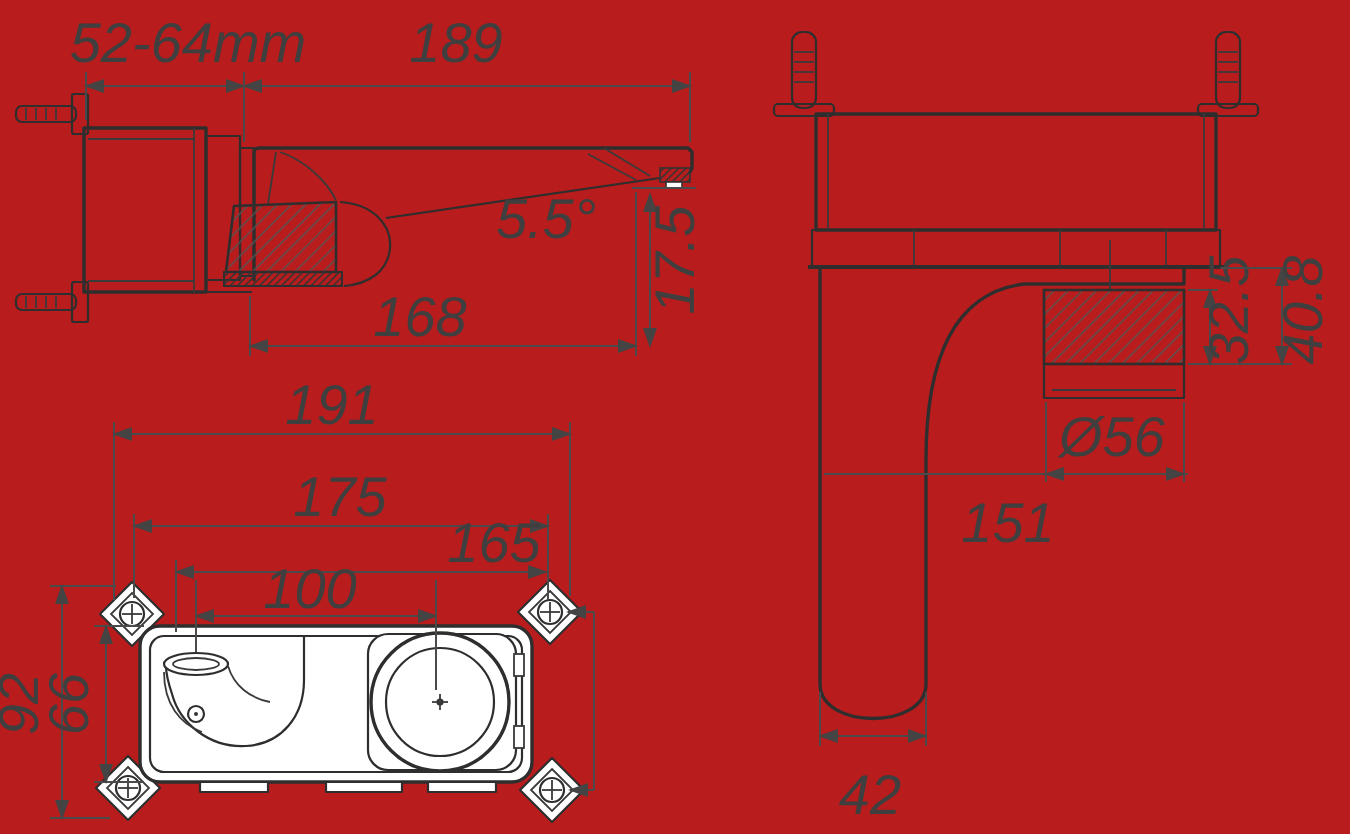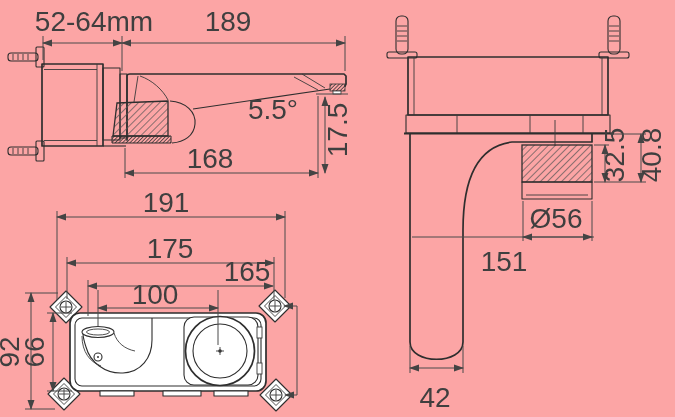--- a/index.html
+++ b/index.html
@@ -1,16 +1,16 @@
 <!DOCTYPE html>
 <html><head>
 <meta charset="utf-8">
 <style>
   html,body{margin:0;padding:0;background:#fff;}
-  .canvas{width:675px;height:417px;background:#fca5a5;position:relative;overflow:hidden;}
+  .canvas{width:675px;height:417px;background:#b91c1c;position:relative;overflow:hidden;font-style:italic;}
   svg{display:block;}
   .txt{font-family:"Liberation Sans",sans-serif;font-size:28px;fill:#3f3f3f;}
   .ol{stroke:#2e2e2e;stroke-width:1.7;fill:none;stroke-linejoin:round;stroke-linecap:round;}
   .ol2{stroke:#2e2e2e;stroke-width:1.1;fill:none;stroke-linejoin:round;}
   .thin{stroke:#3a3a3a;stroke-width:0.9;fill:none;}
   .dim{stroke:#4a4a4a;stroke-width:1;fill:none;}
   .wfill{fill:#ffffff;}
 </style>
 </head>
 <body>

